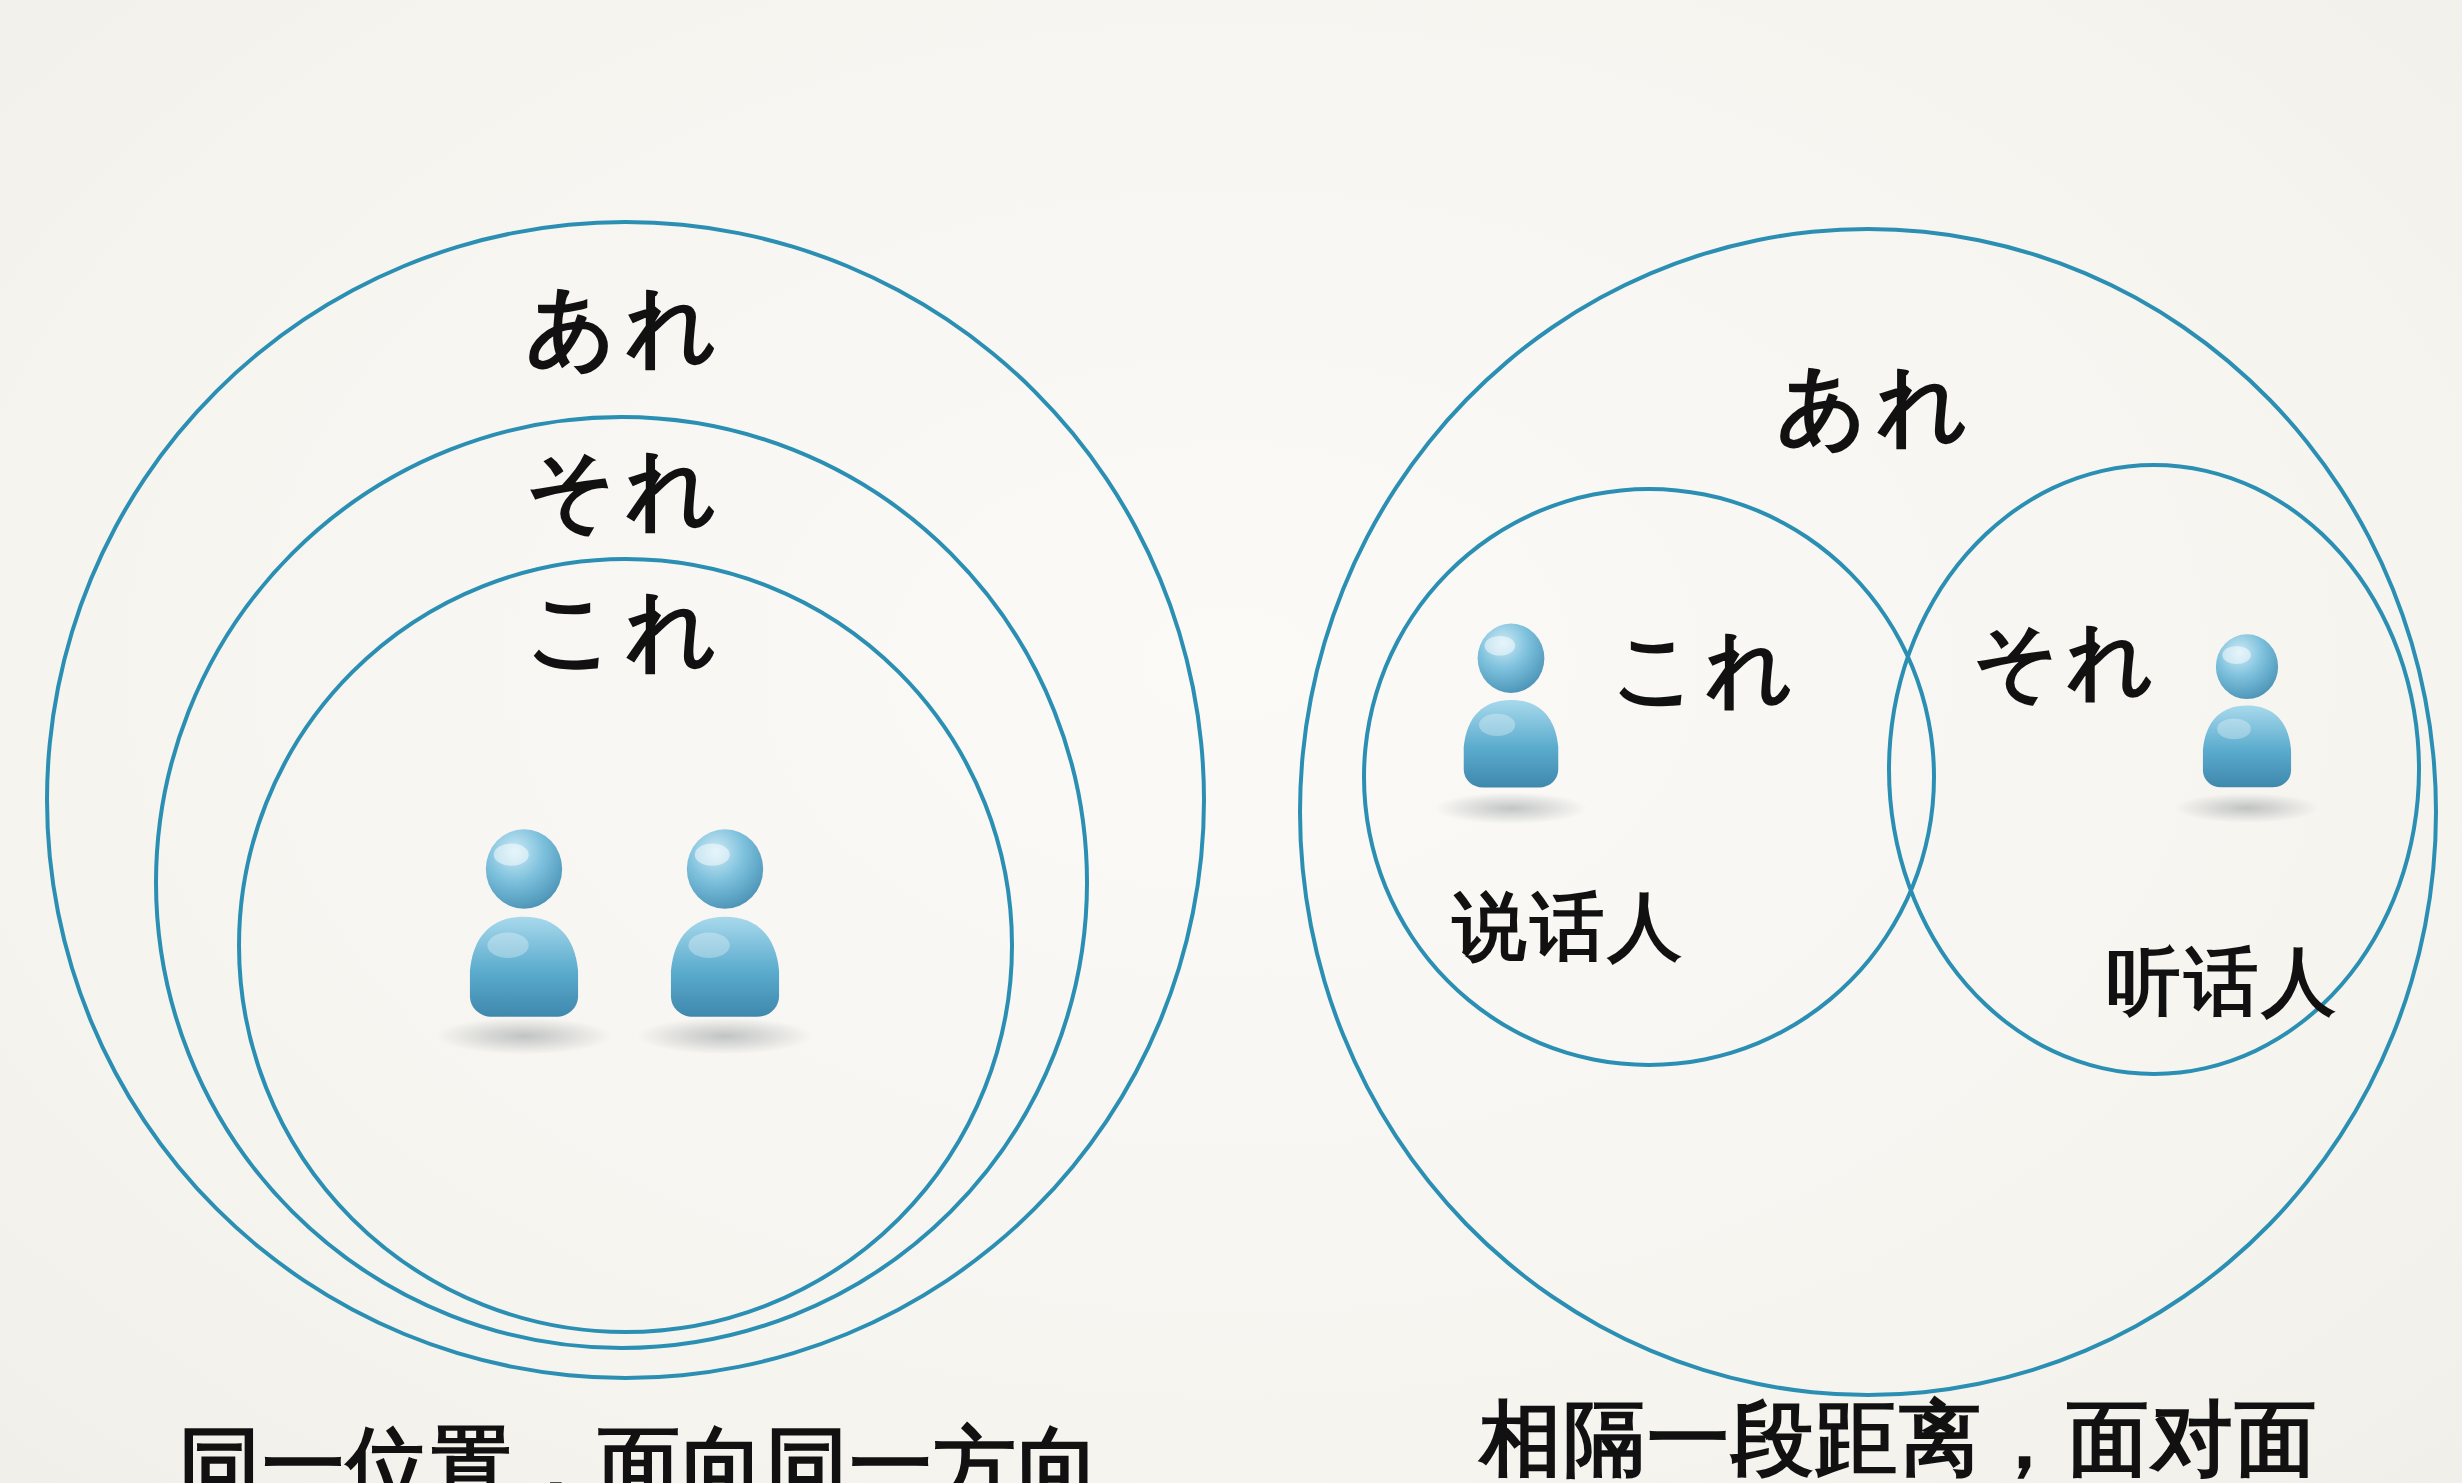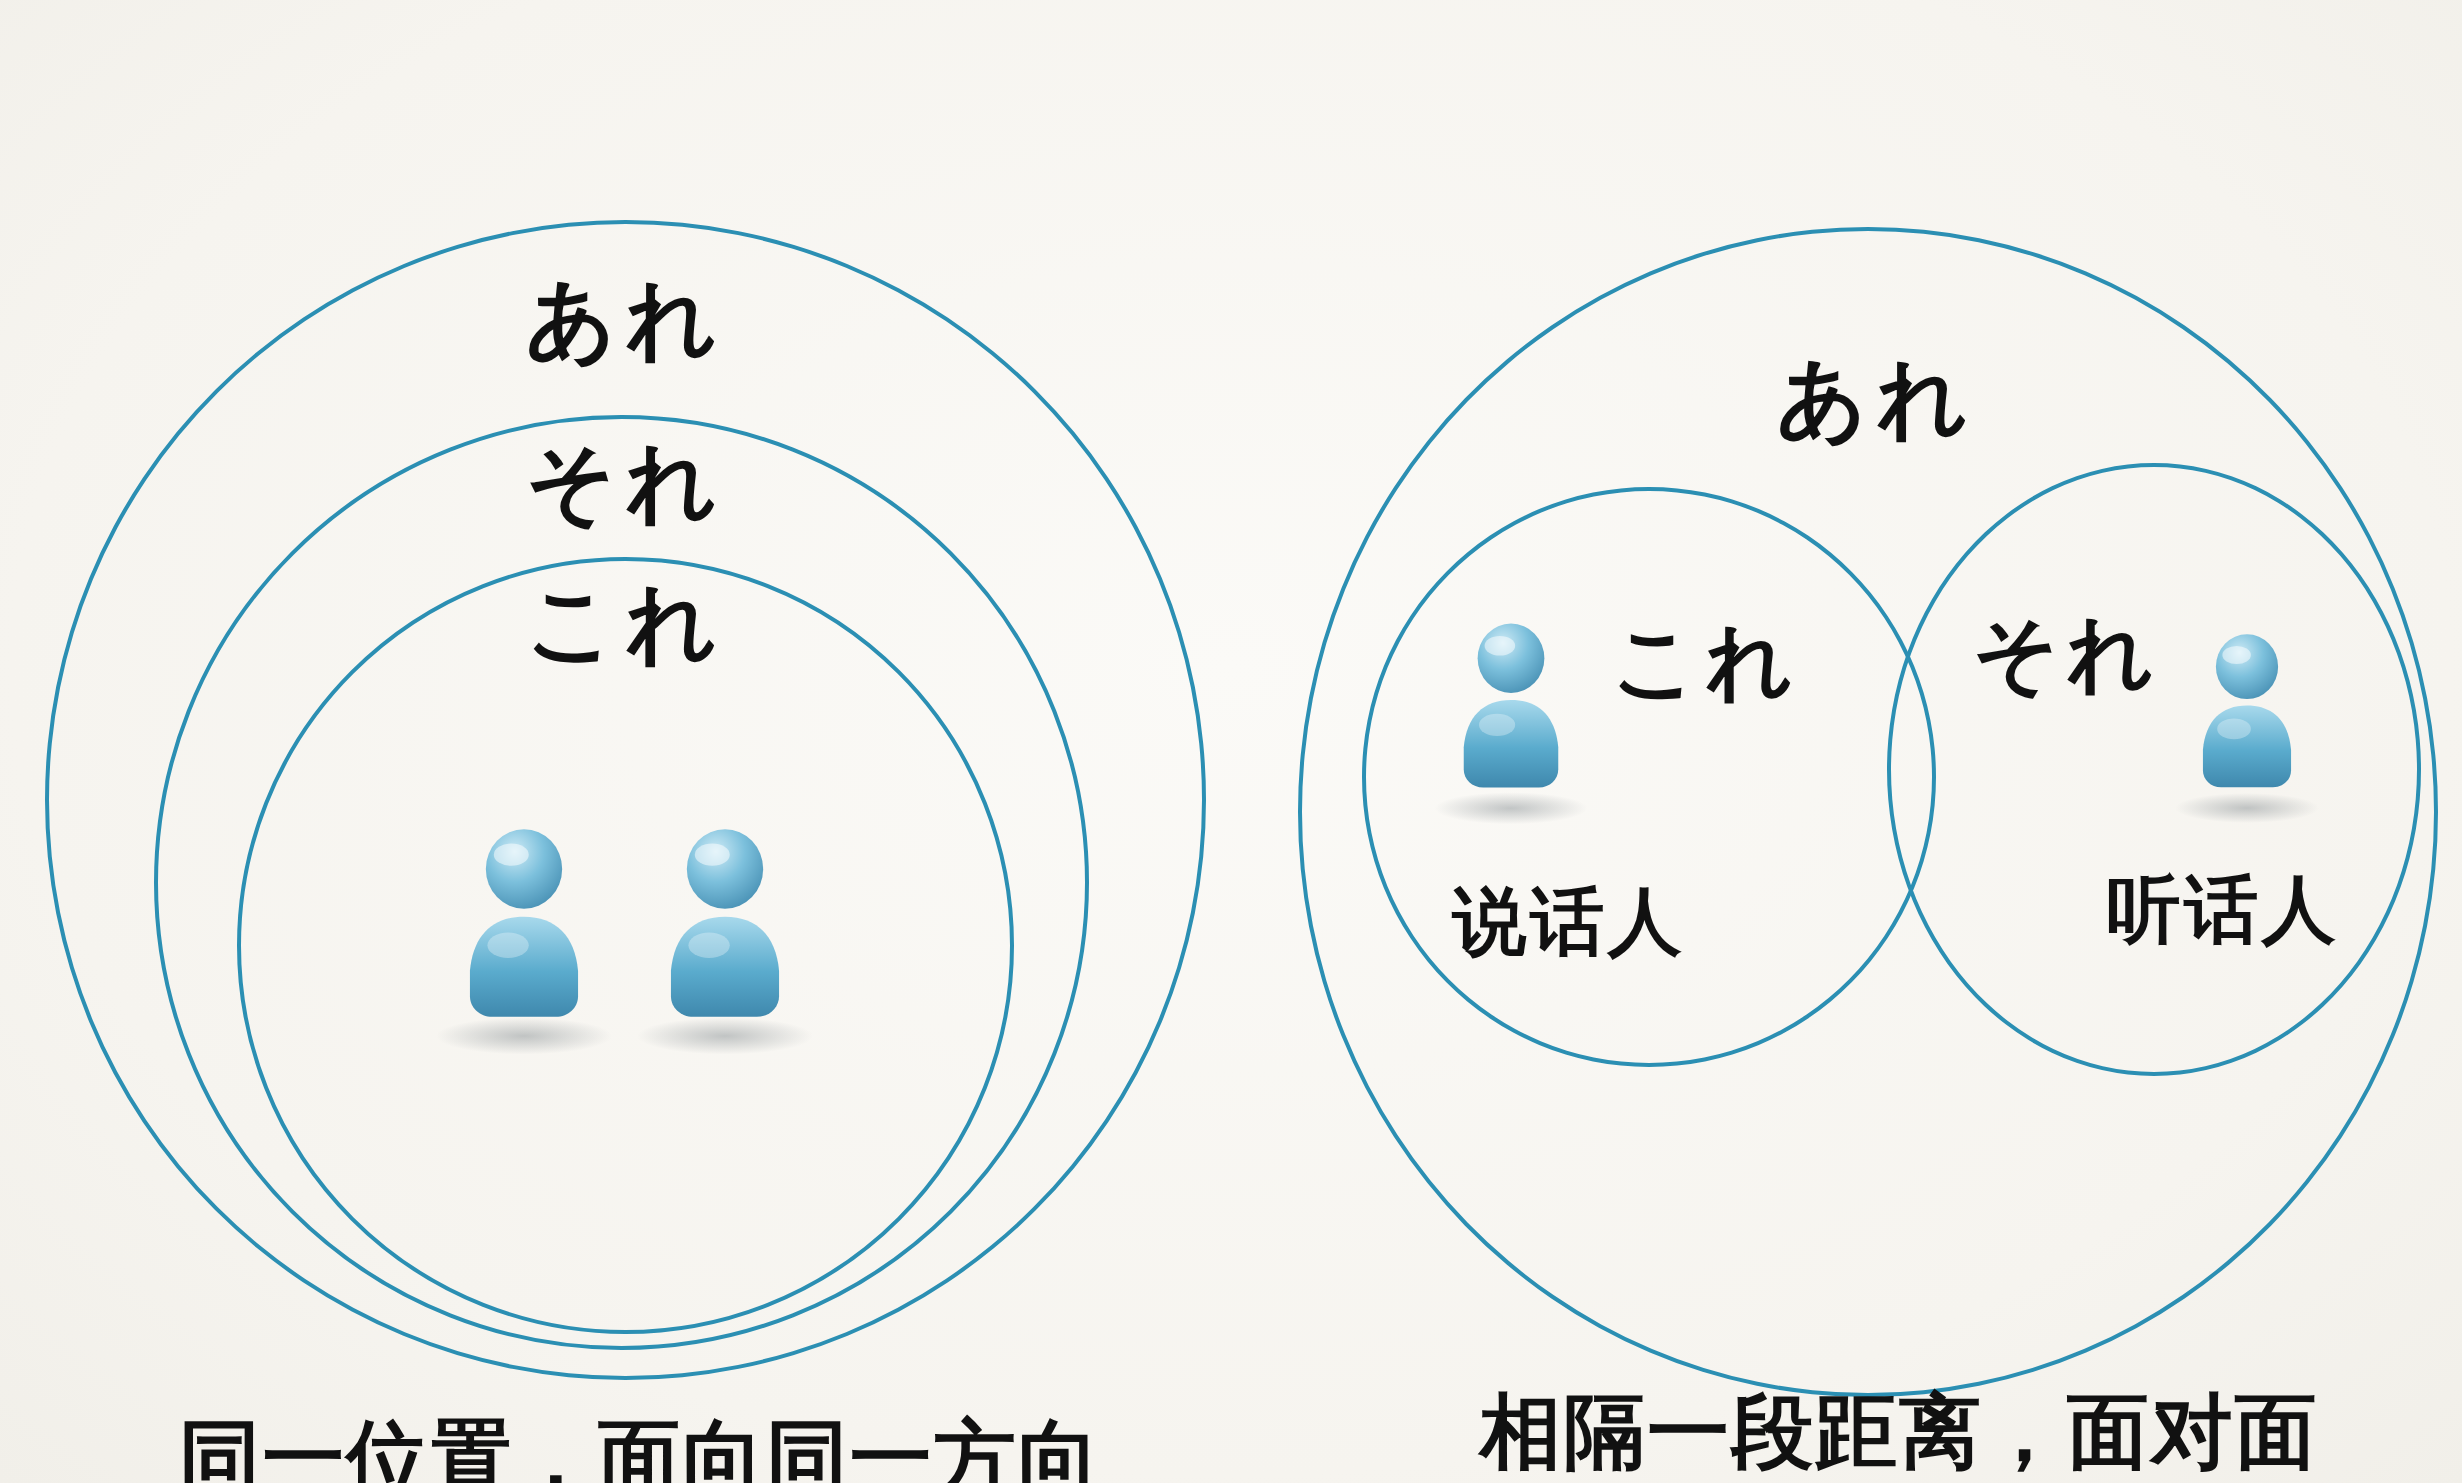--- a/index.html
+++ b/index.html
@@ -6,21 +6,21 @@
     margin: 0;
     padding: 0;
     background: #f7f6f2;
   }
   .canvas {
     position: relative;
     width: 2462px;
     height: 1483px;
     background: radial-gradient(ellipse at 50% 45%, #fbfaf7 0%, #f6f4ef 70%, #f1efe9 100%);
     overflow: hidden;
-    font-family: Liberation Mono, monospace;
+    font-family: Liberation Sans, sans-serif;
     color: #111111;
   }
   .circle {
     position: absolute;
     box-sizing: border-box;
     border: 4.6px solid #2b8fb3;
     border-radius: 50%;
     background: transparent;
   }
   .label {
@@ -127,19 +127,19 @@
     <div class="label small-label" style="left:2067px; top:660px;">それ</div>
 
     <div class="person-shadow" style="left:2247px; top:808px; width:144px; height:30px;"></div>
     <svg class="person" viewBox="0 0 100 125" style="left:2247px; top:714px; width:130px; height:162px;">
       <ellipse cx="50" cy="26" rx="24" ry="25" fill="url(#personHeadGrad)"></ellipse>
       <ellipse cx="42" cy="17" rx="11" ry="7" fill="#ffffff" opacity="0.5"></ellipse>
       <path d="M50,56 C70,56 82,68 84,90 L84,106 C84,113 78,119 70,119 L30,119 C22,119 16,113 16,106 L16,90 C18,68 30,56 50,56 Z" fill="url(#personBodyGrad)"></path>
       <ellipse cx="40" cy="74" rx="13" ry="8" fill="#ffffff" opacity="0.3"></ellipse>
     </svg>
 
-    <div class="label role-label" style="left:2223px; top:915px;">听话人</div>
+    <div class="label role-label" style="left:2223px; top:982px;">听话人</div>
 
     <div class="caption" style="left:1899px; top:1439px;">相隔一段距离，面对面</div>
   </div>
 
 </div>
 
 
 </body></html>

